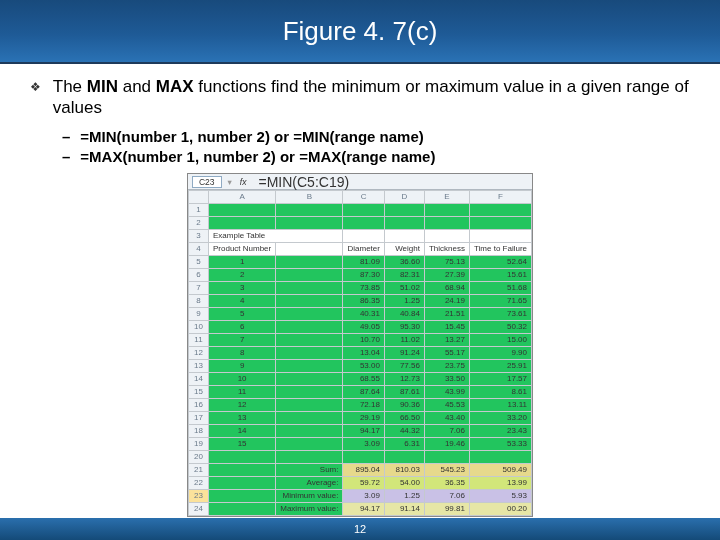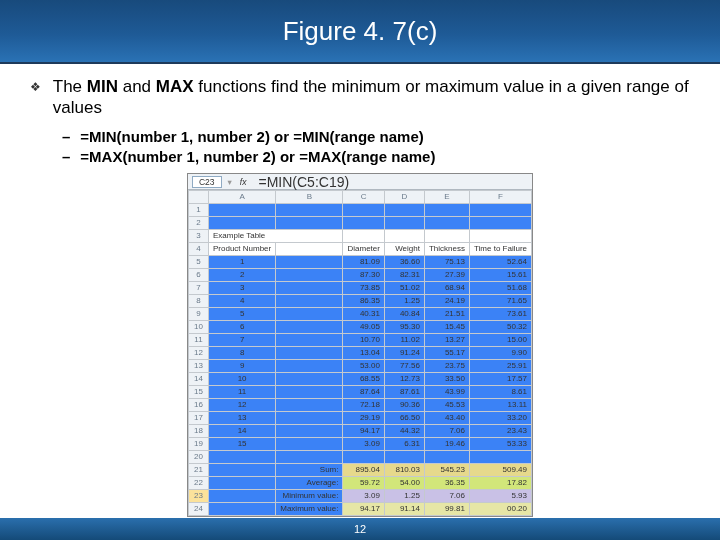--- a/index.html
+++ b/index.html
@@ -4,21 +4,21 @@
 <style>
   * { margin:0; padding:0; box-sizing:border-box; }
   body { width:720px; height:540px; font-family:Arial,sans-serif; background:#fff; position:relative; overflow:hidden; }
   .title-band { background:linear-gradient(180deg,#184a7c 0%,#1e5a96 55%,#2a72b5 100%); color:#fff; height:64px; display:flex; align-items:center; justify-content:center; font-size:26px; border-bottom:2px solid #1e3a5a; }
   .content { padding:12px 30px 0 30px; }
   .bullet-row { display:flex; align-items:flex-start; font-size:17px; line-height:1.25; margin-bottom:8px; }
   .diamond { color:#333; font-size:12px; margin-right:12px; margin-top:4px; }
   .dash-row { display:flex; align-items:flex-start; font-size:15px; font-weight:bold; margin-left:32px; line-height:1.35; }
   .dash-row .dash { margin-right:10px; }
   .ss-wrap { display:flex; justify-content:center; margin-top:6px; }
-  .ss { font-size:8.5px; color:#333; border:1px solid #888; background:#3b82f6; }
+  .ss { font-size:8.5px; color:#333; border:1px solid #888; background:#22c55e; }
   .fbar { display:flex; align-items:center; height:16px; background:#eef2f6; border-bottom:1px solid #b0b8c0; padding:0 4px; gap:6px; }
   .cellref { font-family:Arial; font-size:8.5px; padding:0 6px; border:1px solid #8faac3; background:#fff; }
   .fx { font-style:italic; font-size:8.5px; padding:0 2px; }
   .formula { font-size:14px; padding-left:4px; }
   table.sheet { border-collapse:collapse; }
   table.sheet th, table.sheet td { border:1px solid #c4c9ce; text-align:right; padding:0 4px; height:12px; min-width:40px; font-weight:normal; font-size:8px; line-height:12px; }
   table.sheet th { background:#eef2f6; text-align:center; font-weight:normal; color:#6a7a8a; }
   table.sheet th.rowhdr { background:#eef2f6; text-align:center; width:20px; min-width:20px; }
   table.sheet th.sel { background:#fbe29b; }
   .hdr-bold td { font-weight:bold; text-align:left; background:#fff; }
@@ -260,21 +260,21 @@
               <td class="val">545.23</td>
               <td class="val">509.49</td>
             </tr>
             <tr class="summary avg-row">
               <th class="rowhdr">22</th>
               <td></td>
               <td class="lab">Average:</td>
               <td class="val">59.72</td>
               <td class="val">54.00</td>
               <td class="val">36.35</td>
-              <td class="val">17.82</td>
+              <td class="val">13.99</td>
             </tr>
             <tr class="summary min-row">
               <th class="rowhdr sel">23</th>
               <td></td>
               <td class="lab">Minimum value:</td>
               <td class="val">3.09</td>
               <td class="val">1.25</td>
               <td class="val">7.06</td>
               <td class="val">5.93</td>
             </tr>

